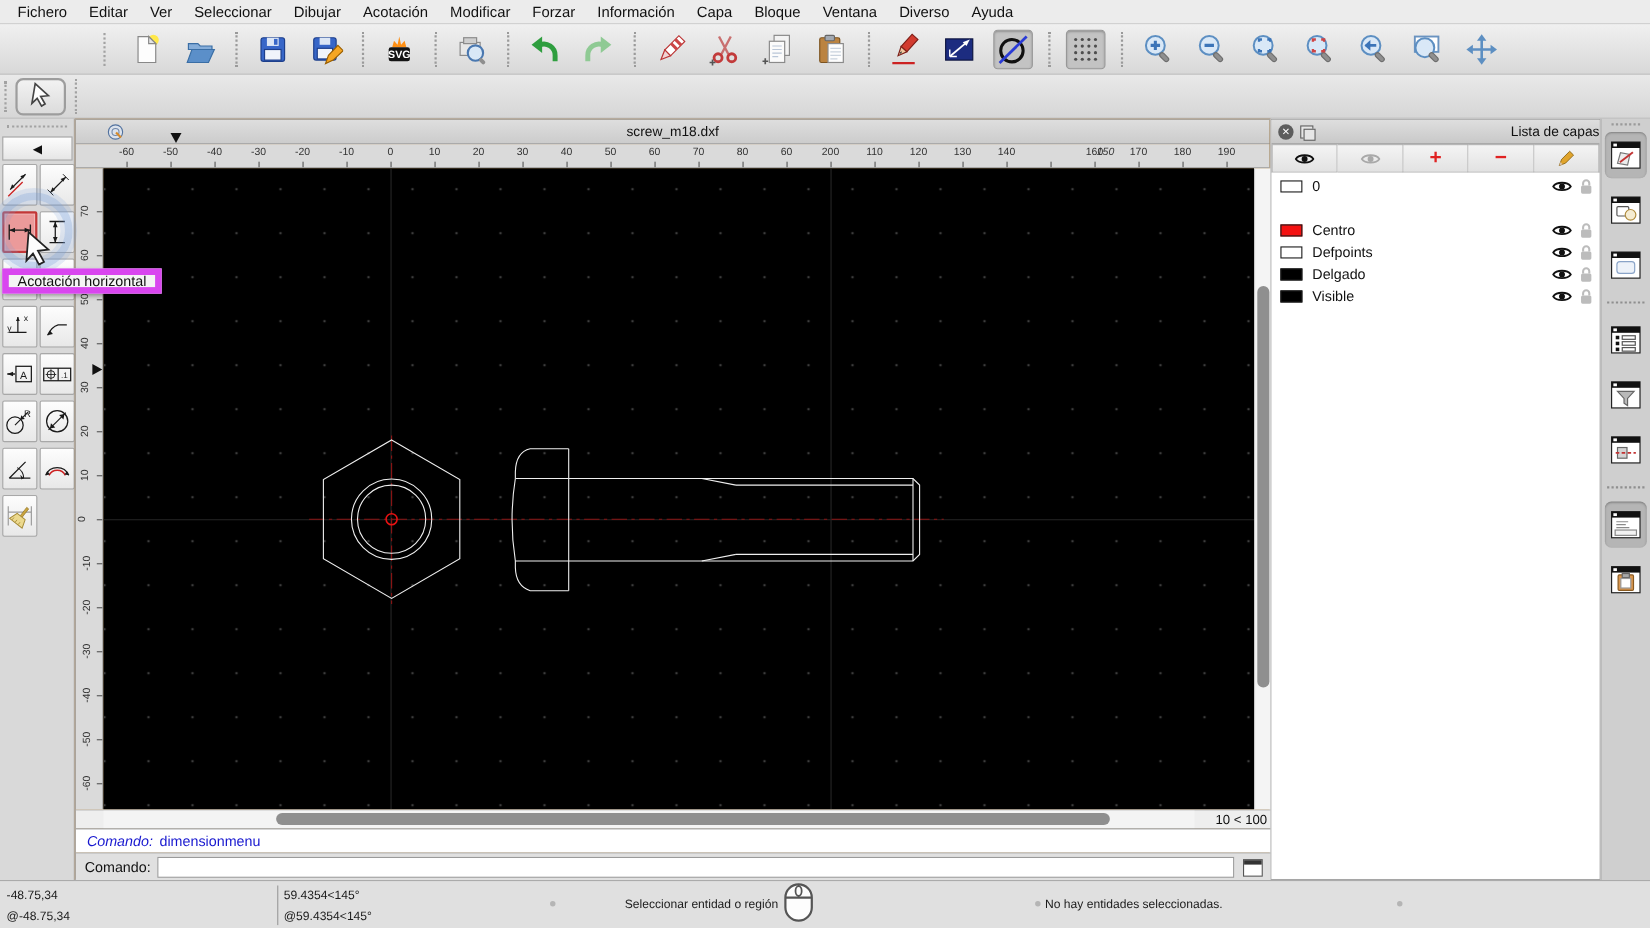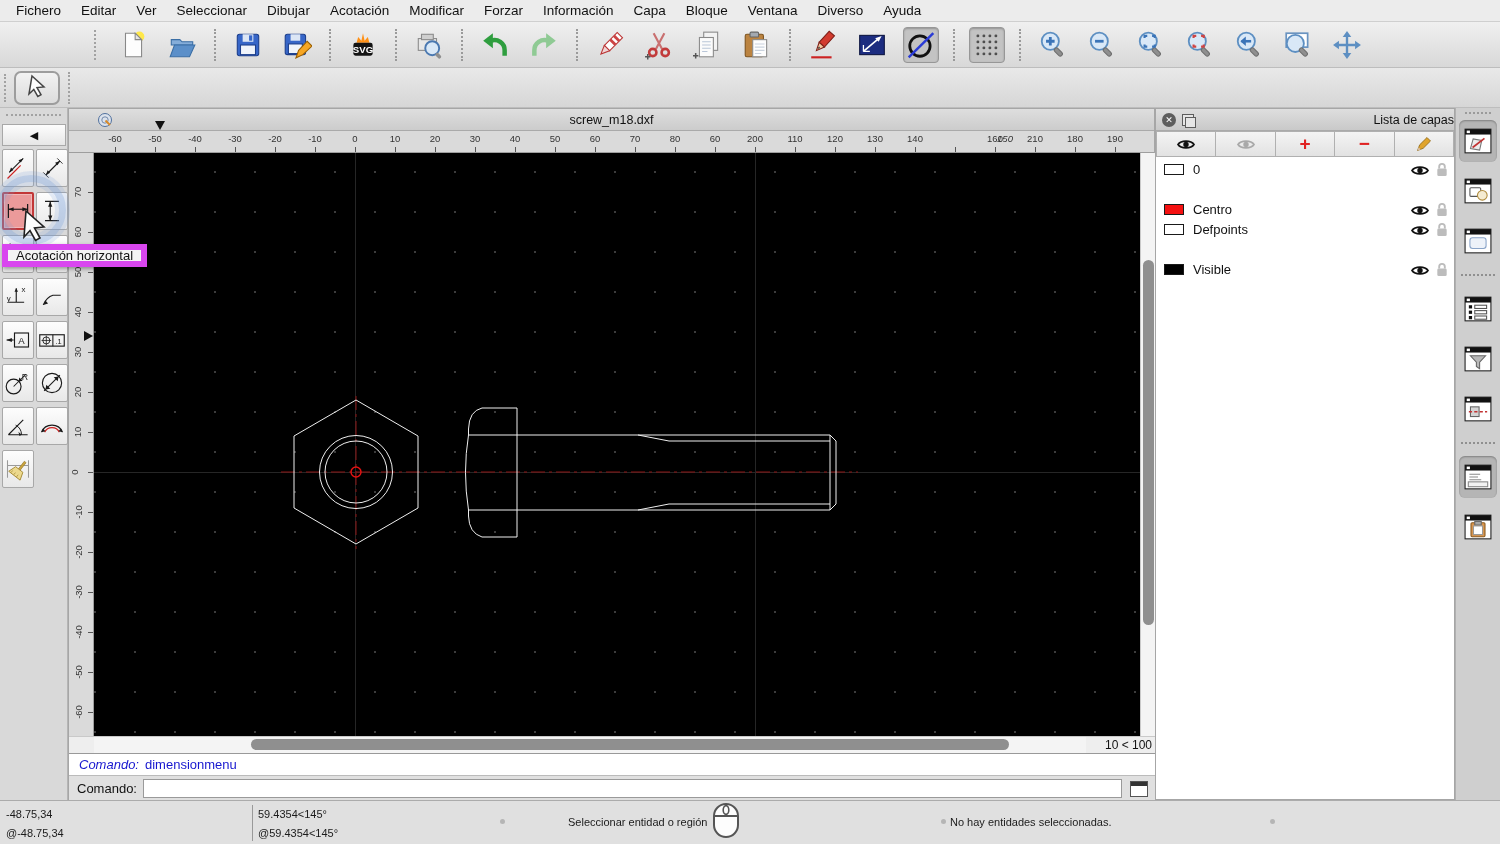--- a/index.html
+++ b/index.html
@@ -541,21 +541,21 @@
         <span class="lab" style="left: 766px;">120</span>
         <span class="tick" style="left: 766px;"></span>
         <span class="lab" style="left: 806px;">130</span>
         <span class="tick" style="left: 806px;"></span>
         <span class="lab" style="left: 846px;">140</span>
         <span class="tick" style="left: 846px;"></span>
         <span class="lab" style="left: 936px; font-style: italic;">150</span>
         <span class="tick" style="left: 886px;"></span>
         <span class="lab" style="left: 926px;">160</span>
         <span class="tick" style="left: 926px;"></span>
-        <span class="lab" style="left: 966px;">210</span>
+        <span class="lab" style="left: 966px;">170</span>
         <span class="tick" style="left: 966px;"></span>
         <span class="lab" style="left: 1006px;">180</span>
         <span class="tick" style="left: 1006px;"></span>
         <span class="lab" style="left: 1046px;">190</span>
         <span class="tick" style="left: 1046px;"></span>
       </div>
     <div class="vruler" id="vruler">
         <span class="lab" style="top: 39px;">70</span>
         <span class="tick" style="top: 39px;"></span>
         <span class="lab" style="top: 79px;">60</span>
@@ -710,20 +710,32 @@
           <span class="lname">Defpoints</span>
           <span class="eye"><svg viewBox="0 0 18 13" width="18" height="13">
               <path d="M1 6.5C4 2 14 2 17 6.5 14 11 4 11 1 6.5z" fill="none" stroke="#111" stroke-width="1.7"></path>
               <circle cx="9" cy="6.5" r="2.7" fill="#111"></circle>
             </svg></span>
           <span class="lock"><svg viewBox="0 0 14 16" width="14" height="15">
               <rect x="2" y="7" width="10" height="8" rx="1.5" fill="#bcbcbc"></rect>
               <path d="M4 7V5a3 3 0 0 1 6 0v2" fill="none" stroke="#bcbcbc" stroke-width="2"></path>
             </svg></span>
         </div>
+        <div class="lrow" style="top: 82px;">
+          <span class="lswatch" style="background: rgb(0, 0, 0);"></span>
+          <span class="lname">Delgado</span>
+          <span class="eye"><svg viewBox="0 0 18 13" width="18" height="13">
+              <path d="M1 6.5C4 2 14 2 17 6.5 14 11 4 11 1 6.5z" fill="none" stroke="#111" stroke-width="1.7"></path>
+              <circle cx="9" cy="6.5" r="2.7" fill="#111"></circle>
+            </svg></span>
+          <span class="lock"><svg viewBox="0 0 14 16" width="14" height="15">
+              <rect x="2" y="7" width="10" height="8" rx="1.5" fill="#bcbcbc"></rect>
+              <path d="M4 7V5a3 3 0 0 1 6 0v2" fill="none" stroke="#bcbcbc" stroke-width="2"></path>
+            </svg></span>
+        </div>
         <div class="lrow" style="top: 102px;">
           <span class="lswatch" style="background: rgb(0, 0, 0);"></span>
           <span class="lname">Visible</span>
           <span class="eye"><svg viewBox="0 0 18 13" width="18" height="13">
               <path d="M1 6.5C4 2 14 2 17 6.5 14 11 4 11 1 6.5z" fill="none" stroke="#111" stroke-width="1.7"></path>
               <circle cx="9" cy="6.5" r="2.7" fill="#111"></circle>
             </svg></span>
           <span class="lock"><svg viewBox="0 0 14 16" width="14" height="15">
               <rect x="2" y="7" width="10" height="8" rx="1.5" fill="#bcbcbc"></rect>
               <path d="M4 7V5a3 3 0 0 1 6 0v2" fill="none" stroke="#bcbcbc" stroke-width="2"></path>

